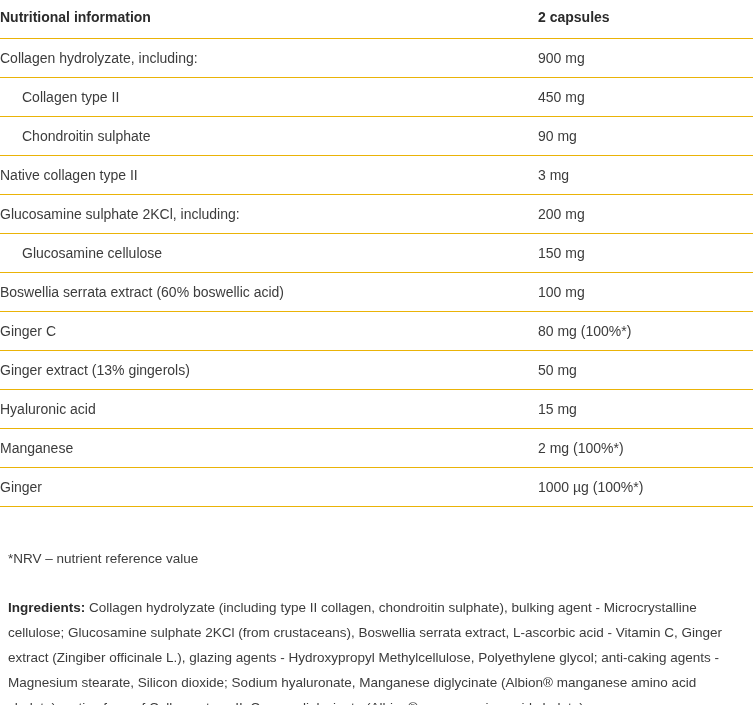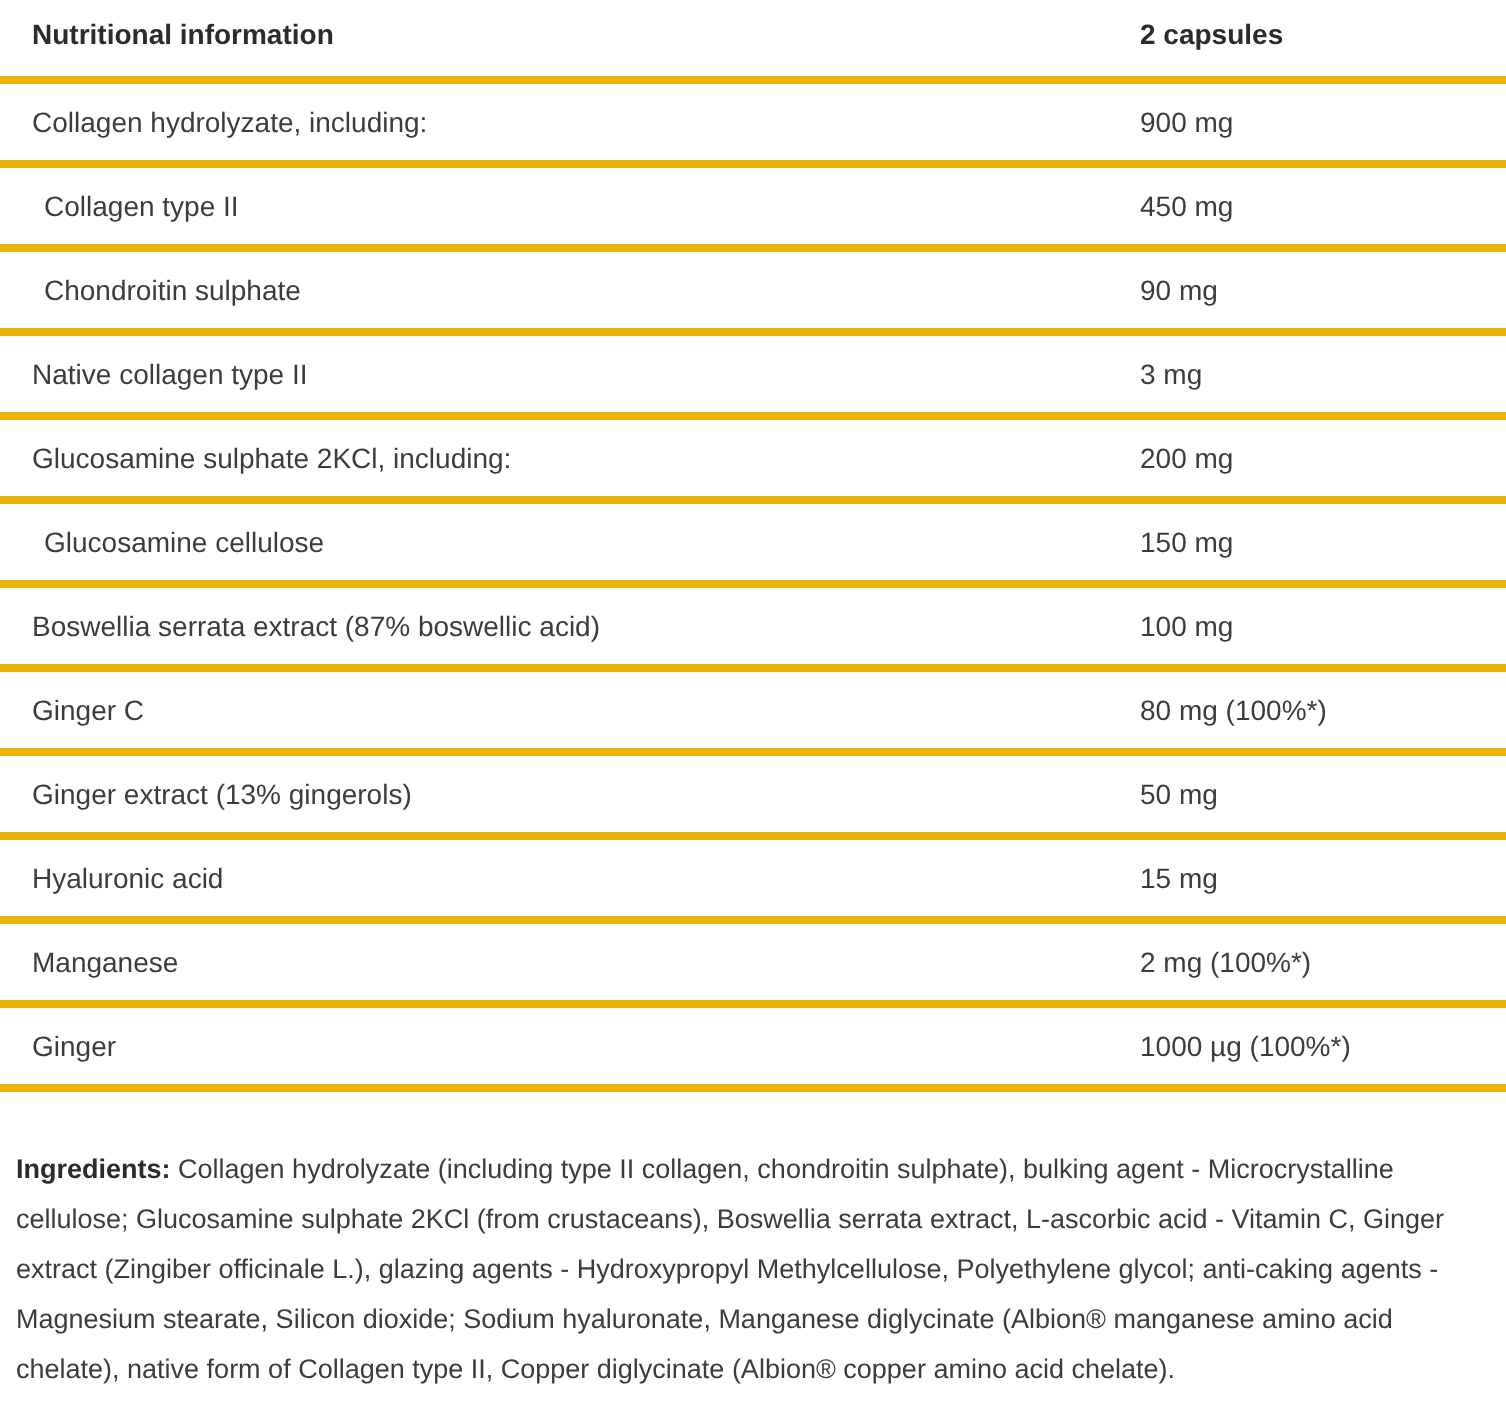--- a/index.html
+++ b/index.html
@@ -21,22 +21,22 @@
   }
   table.nutrition {
     width: 753px;
     border-collapse: collapse;
     table-layout: fixed;
   }
   table.nutrition th,
   table.nutrition td {
     text-align: left;
     vertical-align: middle;
-    padding: 10px 8px 10px 16px;
-    border-bottom: 4px solid #eab308;
+    padding: 10px 8px 10px 0;
+    border-bottom: 1px solid #eab308;
     font-weight: normal;
     font-size: 14px;
     line-height: 18px;
     color: #3c3c3c;
   }
   table.nutrition thead th {
     font-weight: bold;
     color: #2b2b2b;
     padding-top: 8px;
     padding-bottom: 12px;
@@ -94,21 +94,21 @@
         </tr>
         <tr>
           <td class="col-name">Glucosamine sulphate 2KCl, including:</td>
           <td class="col-value">200 mg</td>
         </tr>
         <tr class="indent">
           <td class="col-name">Glucosamine cellulose</td>
           <td class="col-value">150 mg</td>
         </tr>
         <tr>
-          <td class="col-name">Boswellia serrata extract (87% boswellic acid)</td>
+          <td class="col-name">Boswellia serrata extract (60% boswellic acid)</td>
           <td class="col-value">100 mg</td>
         </tr>
         <tr>
           <td class="col-name">Ginger C</td>
           <td class="col-value">80 mg (100%*)</td>
         </tr>
         <tr>
           <td class="col-name">Ginger extract (13% gingerols)</td>
           <td class="col-value">50 mg</td>
         </tr>
@@ -120,18 +120,19 @@
           <td class="col-name">Manganese</td>
           <td class="col-value">2 mg (100%*)</td>
         </tr>
         <tr>
           <td class="col-name">Ginger</td>
           <td class="col-value">1000 µg (100%*)</td>
         </tr>
       </tbody>
   </table>
 
+  <div class="footnote">*NRV – nutrient reference value</div>
 
   <p class="ingredients">
     <b>Ingredients:</b><span> Collagen hydrolyzate (including type II collagen, chondroitin sulphate), bulking agent - Microcrystalline cellulose; Glucosamine sulphate 2KCl (from crustaceans), Boswellia serrata extract, L-ascorbic acid - Vitamin C, Ginger extract (Zingiber officinale L.), glazing agents - Hydroxypropyl Methylcellulose, Polyethylene glycol; anti-caking agents - Magnesium stearate, Silicon dioxide; Sodium hyaluronate, Manganese diglycinate (Albion® manganese amino acid chelate), native form of Collagen type II, Copper diglycinate (Albion® copper amino acid chelate).</span>
   </p>
 
 </div>
 
 </body></html>

